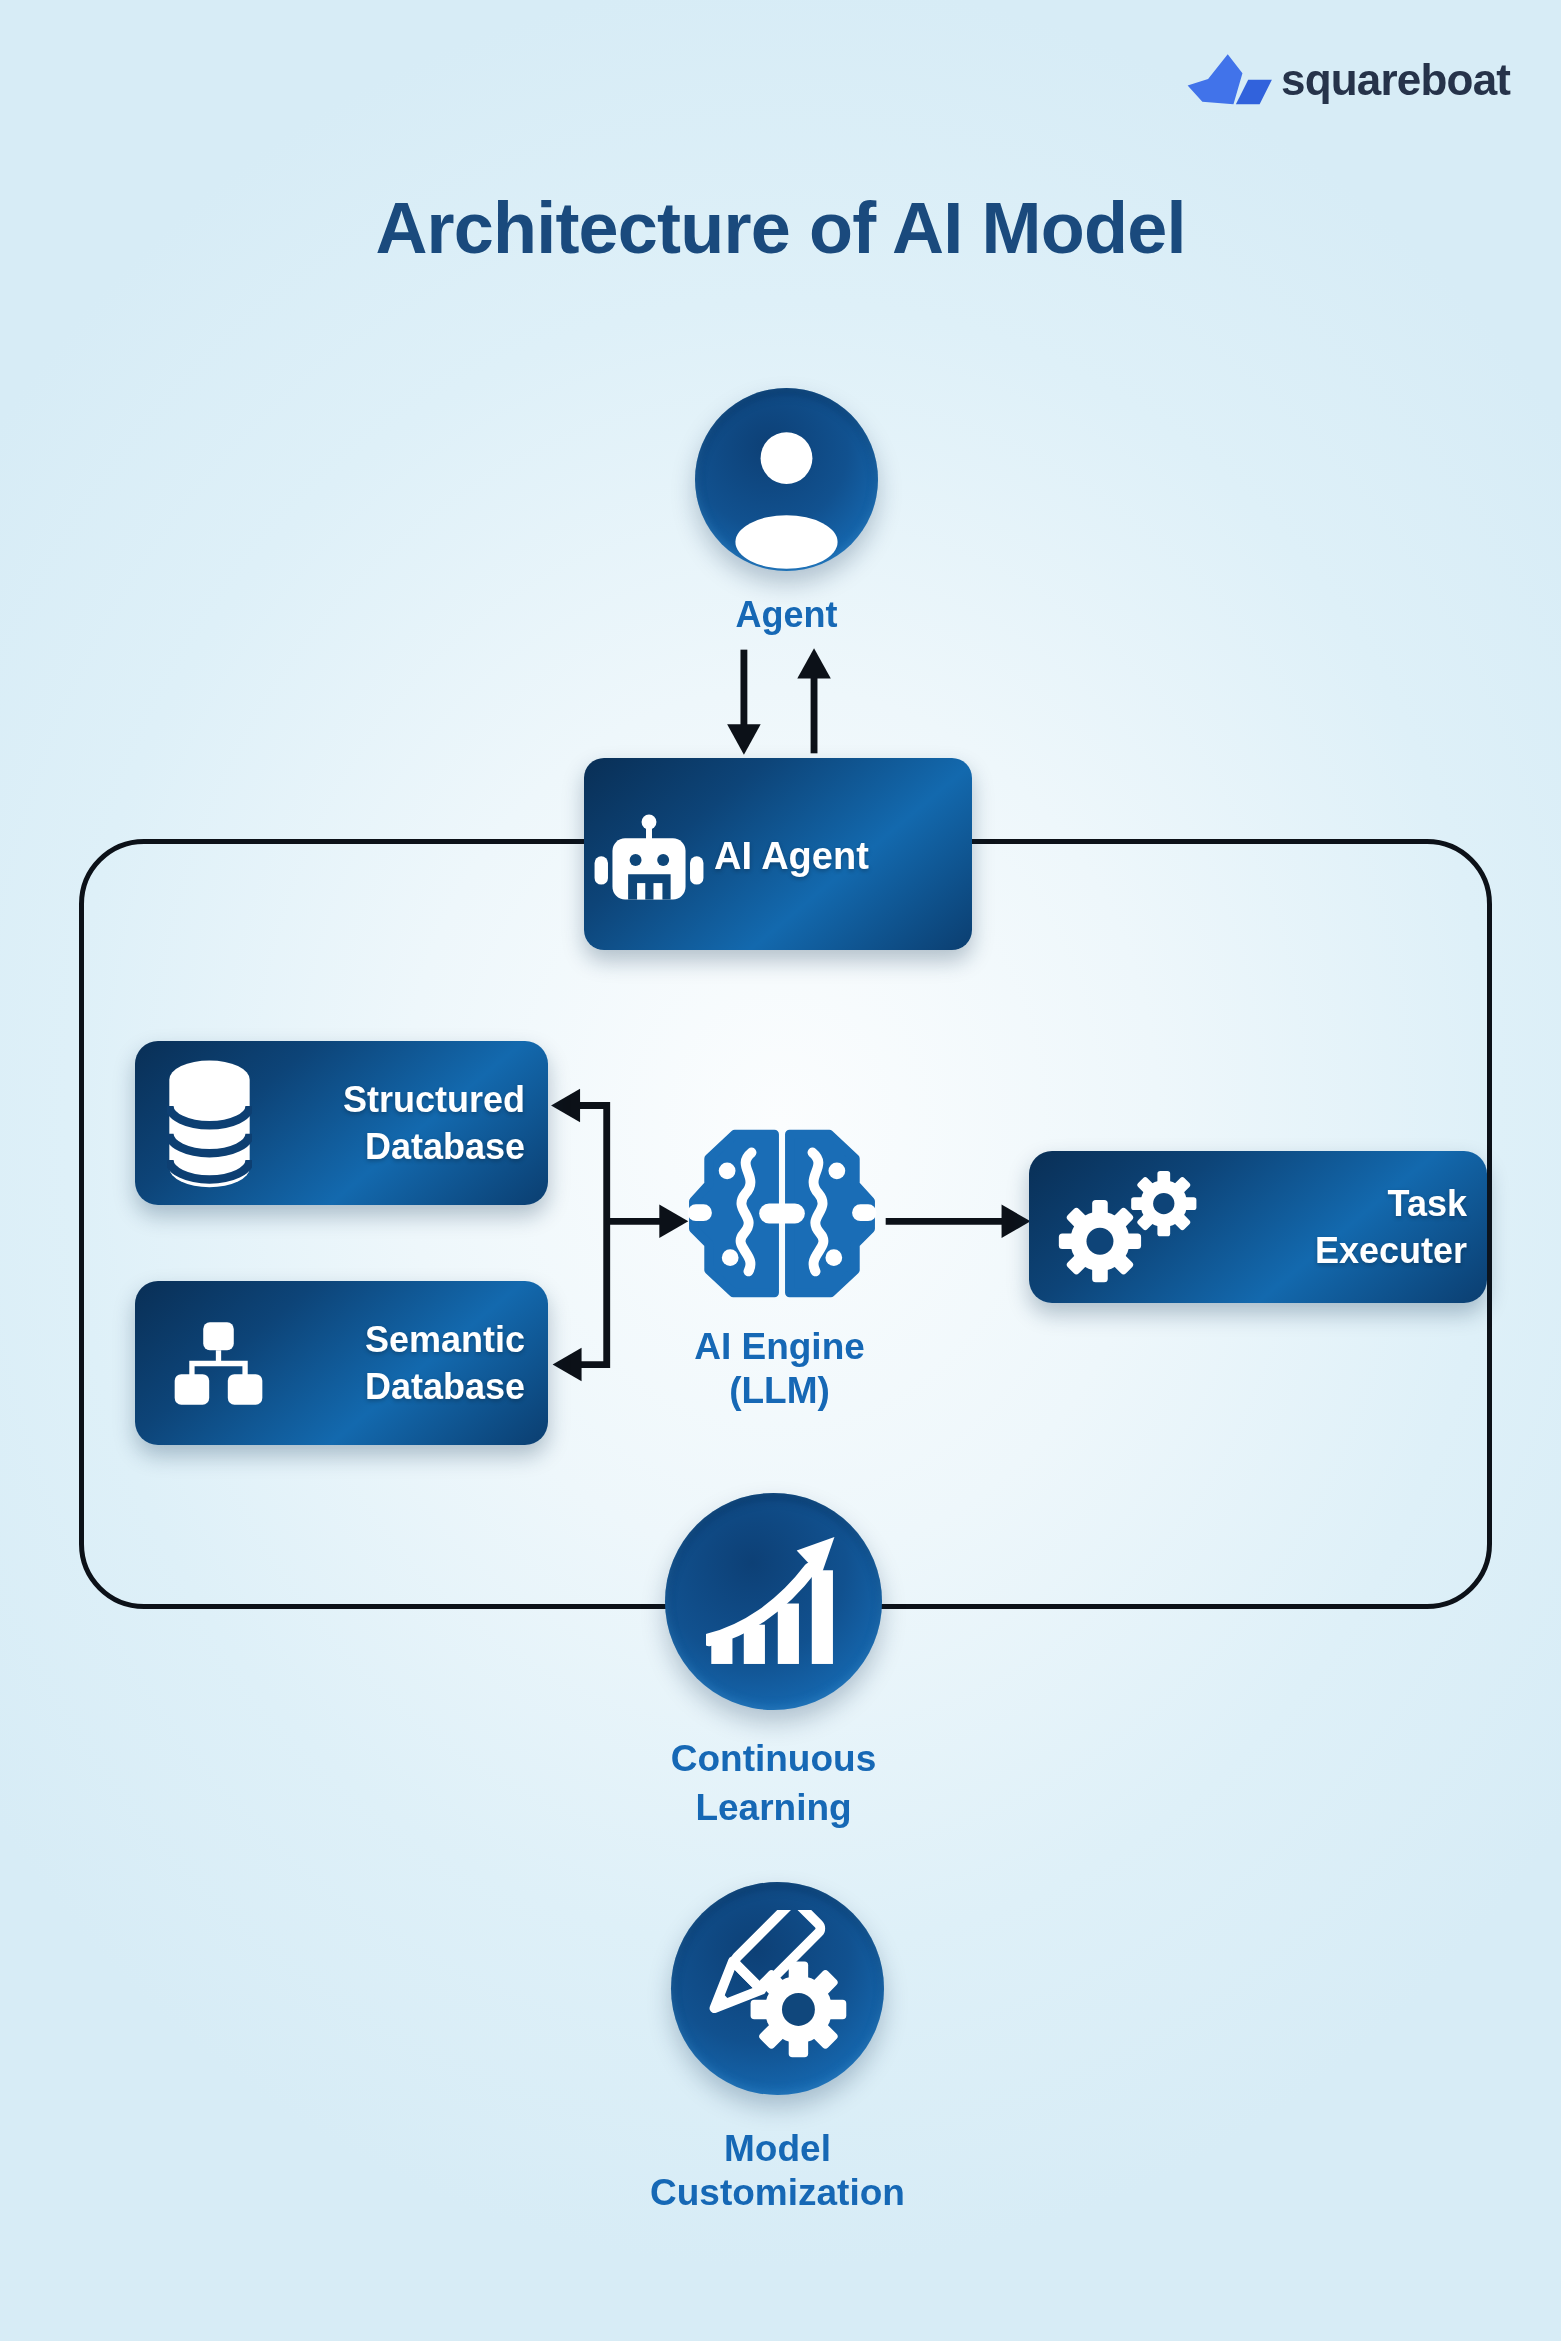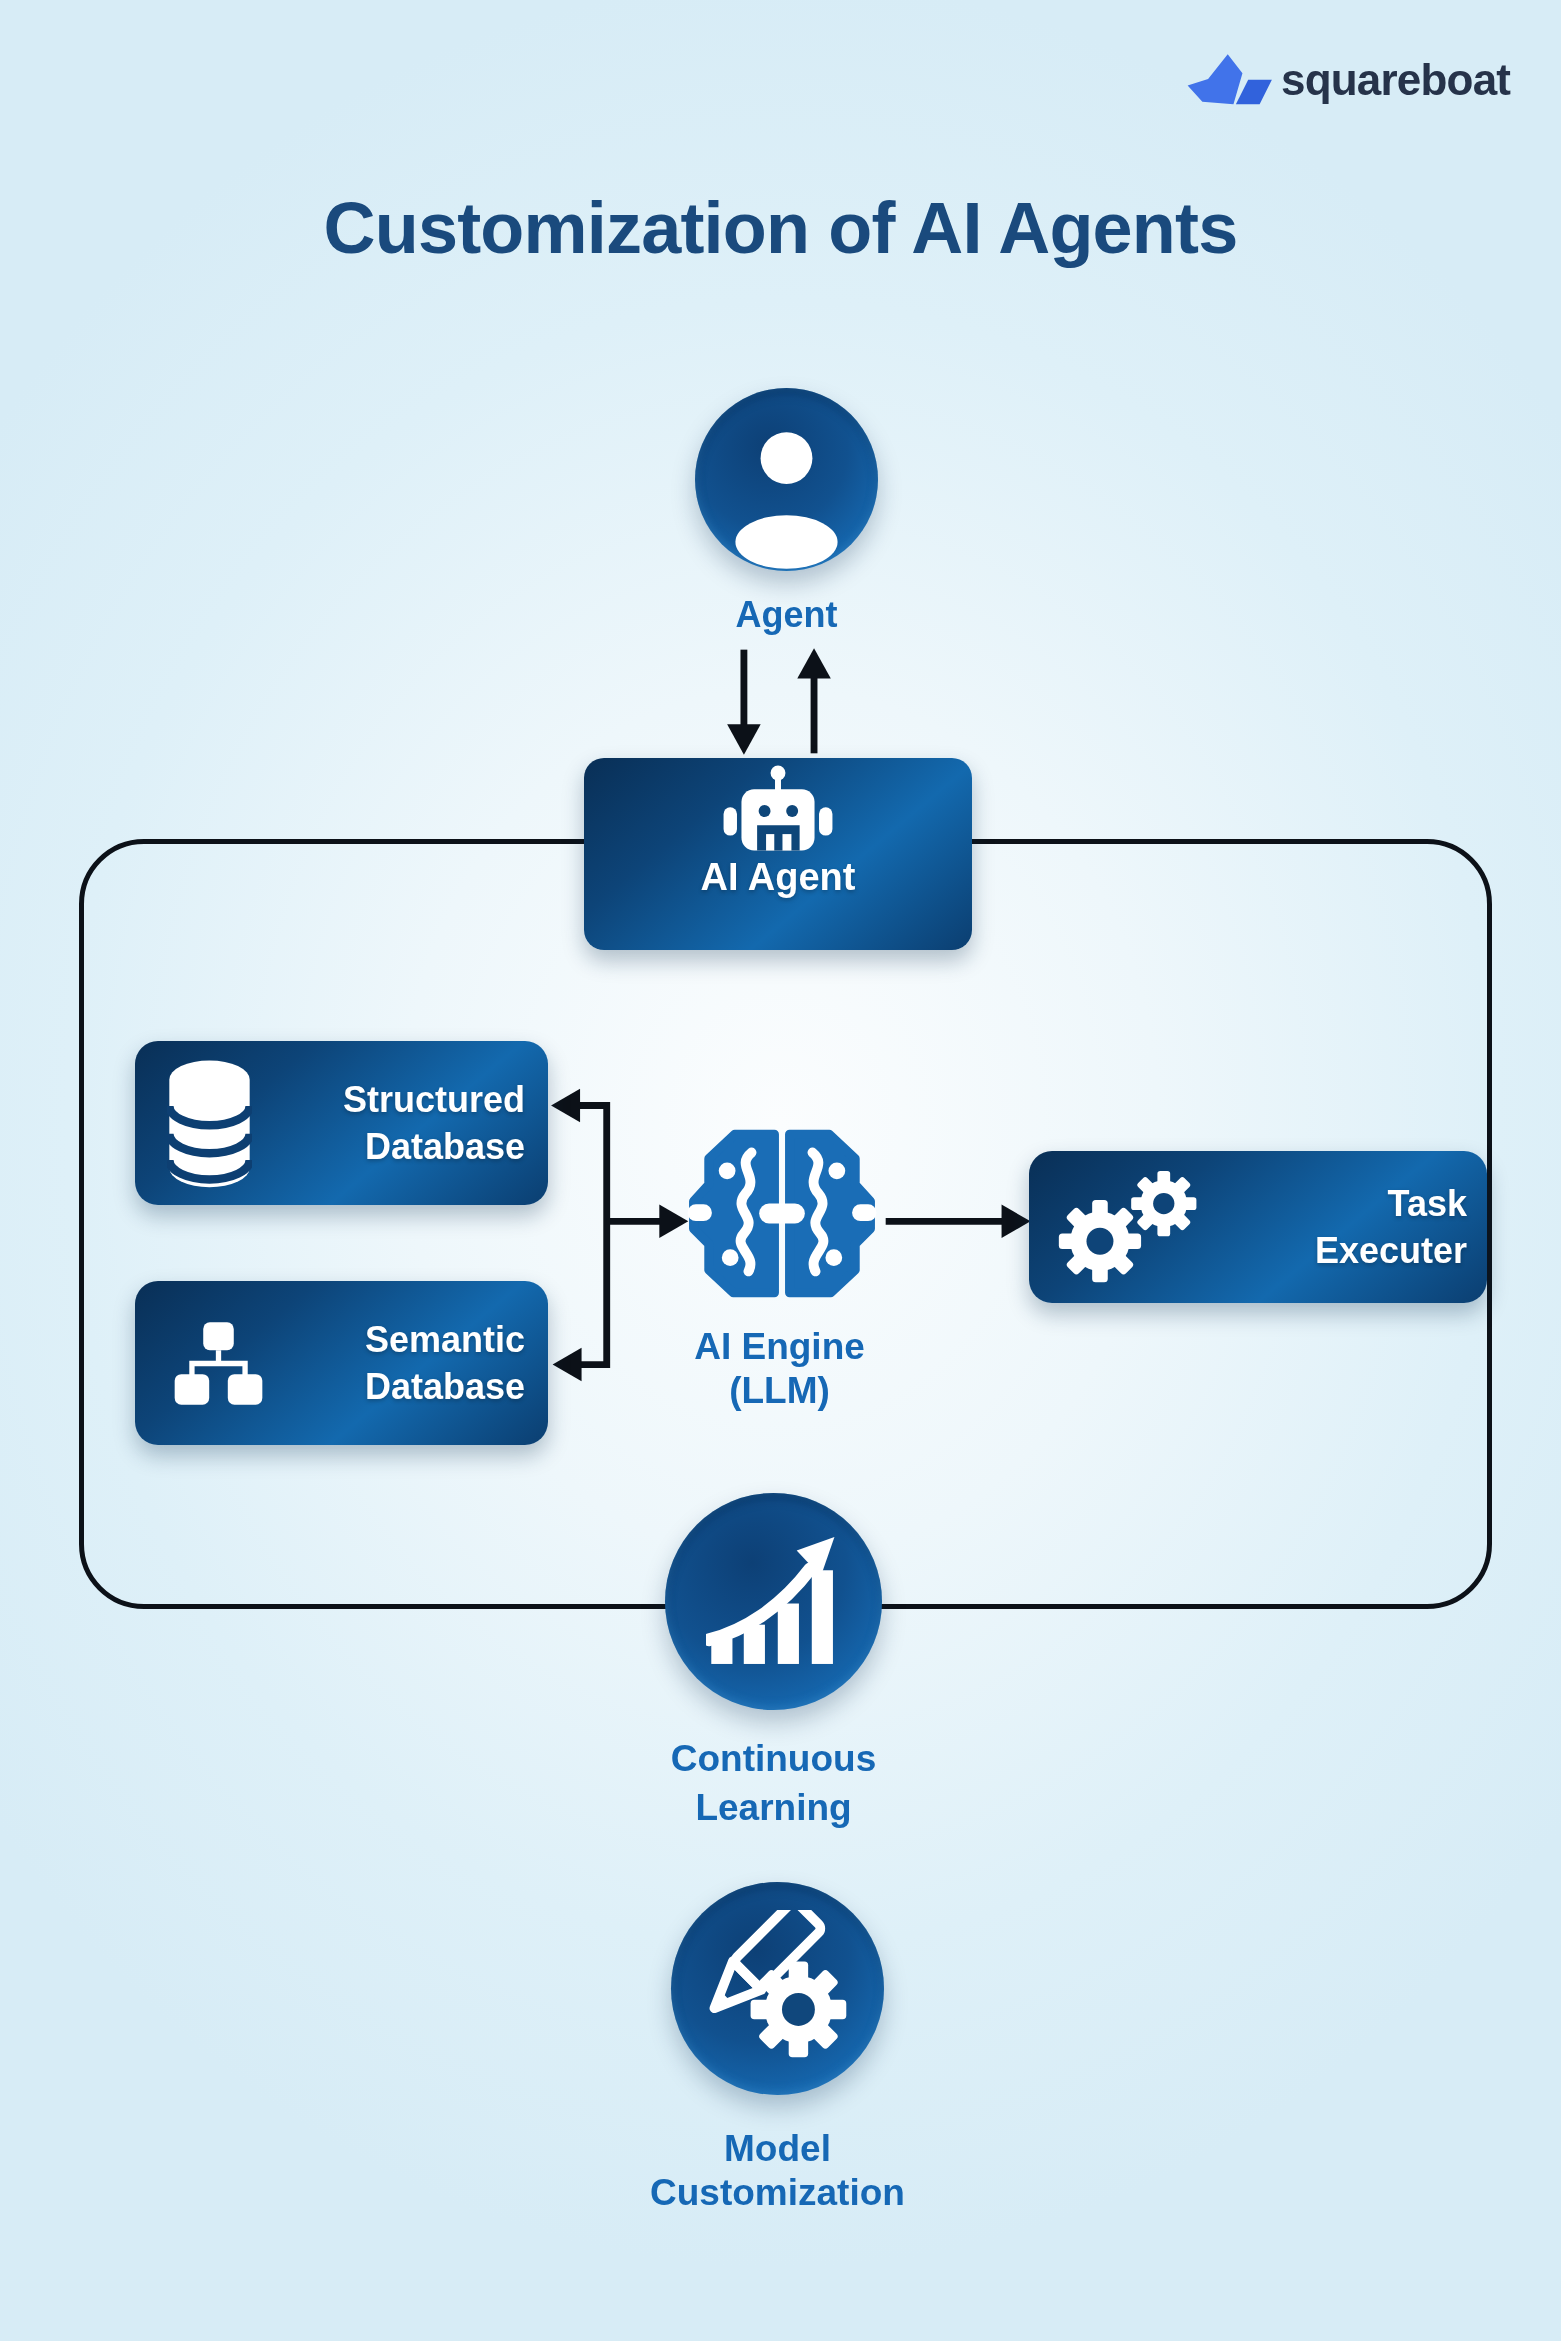--- a/index.html
+++ b/index.html
@@ -15,21 +15,21 @@
   .page-title{left:0;top:186px;width:1561px;text-align:center;font-size:72px;line-height:84px;font-weight:bold;color:#1a4a7d;letter-spacing:-0.8px;}
   
   .big-frame{left:79px;top:839px;width:1403px;height:760px;border:5.3px solid #0c1118;border-radius:65px;z-index:1;}
   #connectors{left:0;top:0;z-index:2;}
   
   .nodebox{
     z-index:3;border-radius:23px;display:flex;align-items:center;
     background:linear-gradient(140deg,#092f56 0%,#0d4478 30%,#1369ae 64%,#0b3e70 100%);
     box-shadow:0 10.7px 21.3px rgba(10,45,80,.28);
   }
-  .agent-box{left:584px;top:758px;width:388px;height:192px;border-radius:20px;flex-direction:column;justify-content:flex-start;}
+  .agent-box{left:584px;top:758px;width:388px;height:192px;border-radius:20px;flex-direction:row;justify-content:flex-start;}
   .sdb-box{left:135px;top:1041px;width:413px;height:164px;padding:0 23px 0 32px;box-sizing:border-box;gap:30.5px;}
   .semdb-box{left:135px;top:1281px;width:413px;height:164px;padding:0 23px 0 37px;box-sizing:border-box;gap:34px;}
   .task-box{left:1029px;top:1151px;width:458px;height:152px;padding:0 20px 0 27.4px;box-sizing:border-box;gap:23px;}
   .boxtext{flex:1;text-align:right;color:#ffffff;font-weight:bold;font-size:36px;line-height:47px;text-shadow:0 2.3px 4.6px rgba(0,0,0,.25);}
   .boxtext span{display:block;}
   .agent-label{color:#fff;font-weight:bold;font-size:38px;line-height:41px;margin-top:4.6px;text-align:center;text-shadow:0 2.3px 4.6px rgba(0,0,0,.25);}
   
   .circlenode{
     z-index:3;border-radius:50%;
     background:radial-gradient(circle at 40% 32%, #0d4076 0%, #11518f 48%, #1566ad 76%, #1f7ecd 100%);
@@ -51,21 +51,21 @@
 <body>
 
 <div id="canvas">
 
   <svg class="abs" style="left:1186px;top:47px;" width="90" height="63" viewBox="0 0 110 75">
     <polygon points="51,8 69,31 58,69 20,66 2,46 27,38" fill="#4173ea"></polygon>
     <polygon points="76,39 105,39 90,69 61,69" fill="#3162dc"></polygon>
   </svg>
   <div class="abs logo-text">squareboat</div>
 
-  <div class="abs page-title">Customization of AI Agents</div>
+  <div class="abs page-title">Architecture of AI Model</div>
 
   <div class="abs big-frame"></div>
 
   <svg id="connectors" class="abs" width="1561" height="2342" viewBox="0 0 2048 3072">
     <g>
       <path d="M976,852 V952" stroke="#0c1118" stroke-width="9" fill="none"></path>
       <polygon points="954,950 998,950 976,990" fill="#0c1118"></polygon>
     </g>
     <g>
       <path d="M1068,888 V988" stroke="#0c1118" stroke-width="9" fill="none"></path>

